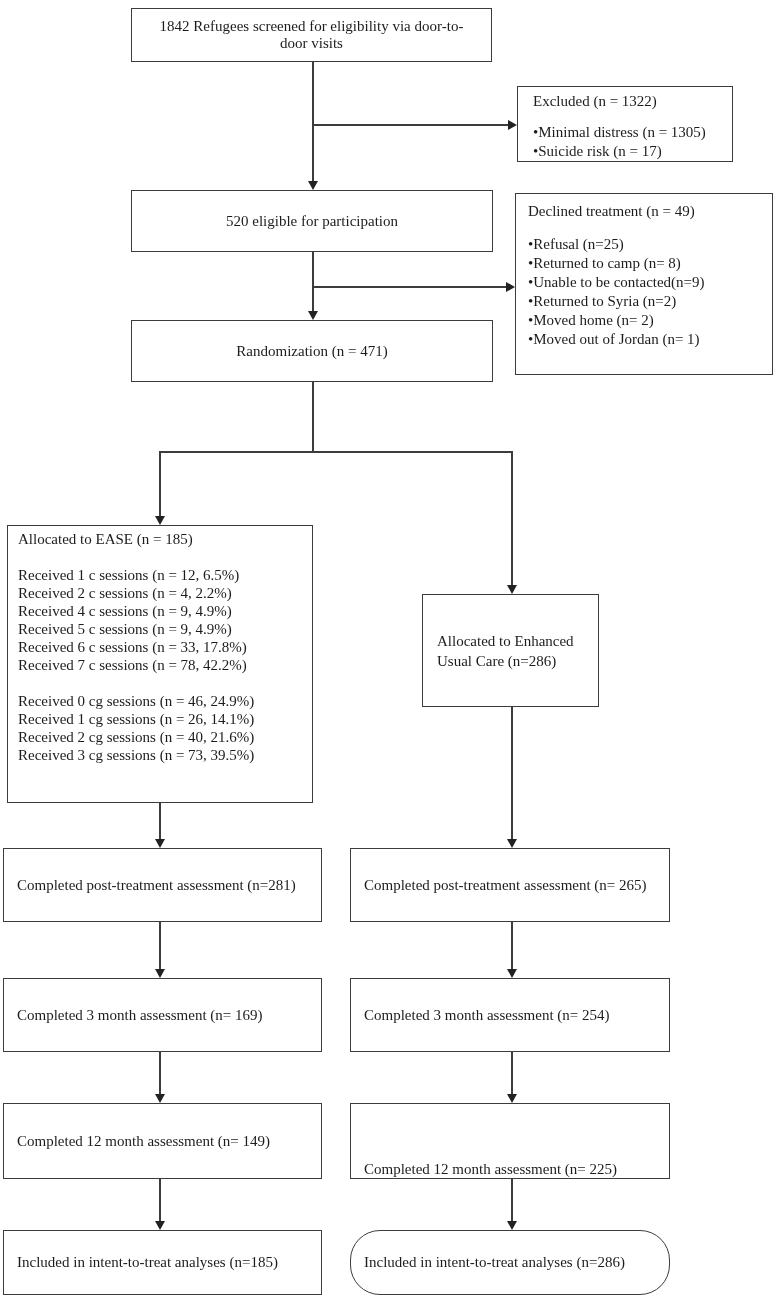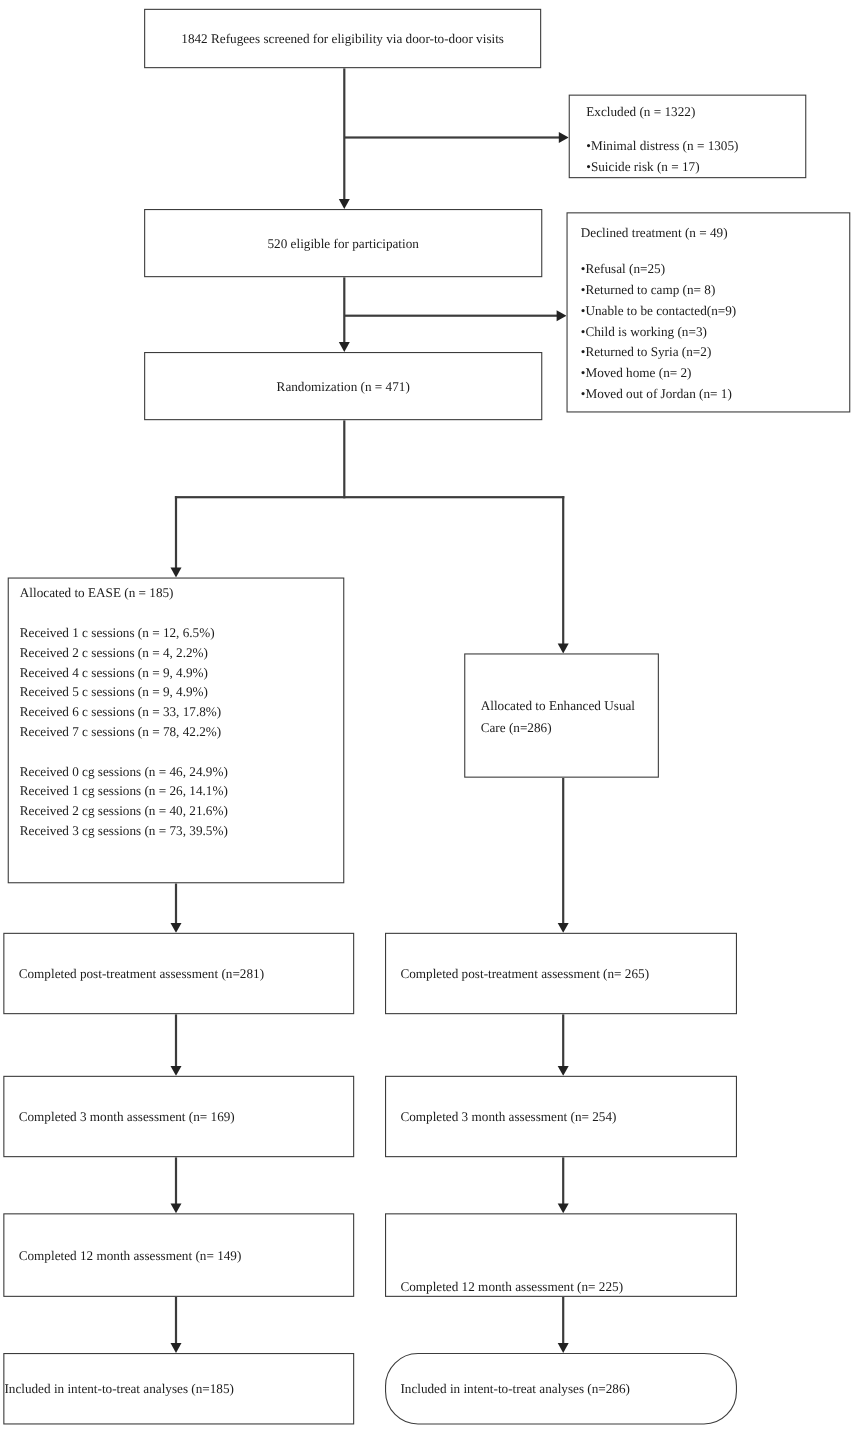--- a/index.html
+++ b/index.html
@@ -1,19 +1,19 @@
 <!DOCTYPE html>
 <html style="--border: #3c3c3c; --text: #1c1c1c; --arrow: #222222; --bg: #ffffff;"><head>
 <meta charset="utf-8">
 <style>
   html,body { margin:0; padding:0; background:#ffffff; }
   .canvas {
     position:relative; width:778px; height:1299px; background:var(--bg,#ffffff);
     font-family:"Liberation Serif", serif; color:var(--text,#1c1c1c);
-    font-size:12px; overflow:hidden;
+    font-size:15px; overflow:hidden;
   }
   .fbox {
     position:absolute; border:1px solid var(--border,#3c3c3c);
     background:var(--bg,#ffffff); box-sizing:border-box;
   }
   .center-xy { display:flex; align-items:center; justify-content:center; text-align:center; }
   .center-y  { display:flex; align-items:center; }
   .pad-list  { padding:5px 8px 0 12px; }
   .line18 { line-height:18px; white-space:nowrap; }
   .line19 { line-height:19px; white-space:nowrap; }
@@ -89,21 +89,20 @@
   <div class="fbox center-xy" style="left:131px; top:190px; width:362px; height:62px;">
     <span>520 eligible for participation</span>
   </div>
 
   <div class="fbox pad-list" style="left:515px; top:193px; width:258px; height:182px; padding-top:8px;">
     <div class="line19">Declined treatment (n = 49)</div>
     <div class="spacer14"></div>
     <div class="line19">•Refusal (n=25)</div>
     <div class="line19">•Returned to camp (n= 8)</div>
     <div class="line19">•Unable to be contacted(n=9)</div>
-    <div class="line19">•Child is working (n=3)</div>
     <div class="line19">•Returned to Syria (n=2)</div>
     <div class="line19">•Moved home (n= 2)</div>
     <div class="line19">•Moved out of Jordan (n= 1)</div>
   </div>
 
   <div class="fbox center-xy" style="left:131px; top:320px; width:362px; height:62px;text-align:right;">
     <span>Randomization (n = 471)</span>
   </div>
 
   <div class="fbox" style="left:7px; top:525px; width:306px; height:278px; padding:4px 6px 0 10px;">
@@ -143,21 +142,21 @@
   </div>
 
   <div class="fbox center-y" style="left:3px; top:1103px; width:319px; height:76px; padding-left:13px;">
     <span>Completed 12 month assessment (n= 149)</span>
   </div>
 
   <div class="fbox center-y" style="left:350px; top:1103px; width:320px; height:76px; padding-left:13px;align-items:flex-end;">
     <span>Completed 12 month assessment (n= 225)</span>
   </div>
 
-  <div class="fbox center-y" style="left:3px; top:1230px; width:319px; height:65px; ">
+  <div class="fbox center-y" style="left:3px; top:1230px; width:319px; height:65px; padding-left:13px;">
     <span>Included in intent-to-treat analyses (n=185)</span>
   </div>
 
   <div class="fbox center-y" style="left:350px; top:1230px; width:320px; height:65px; padding-left:13px;border-radius:30px;">
     <span>Included in intent-to-treat analyses (n=286)</span>
   </div>
 
 </div>
 
 </body></html>

